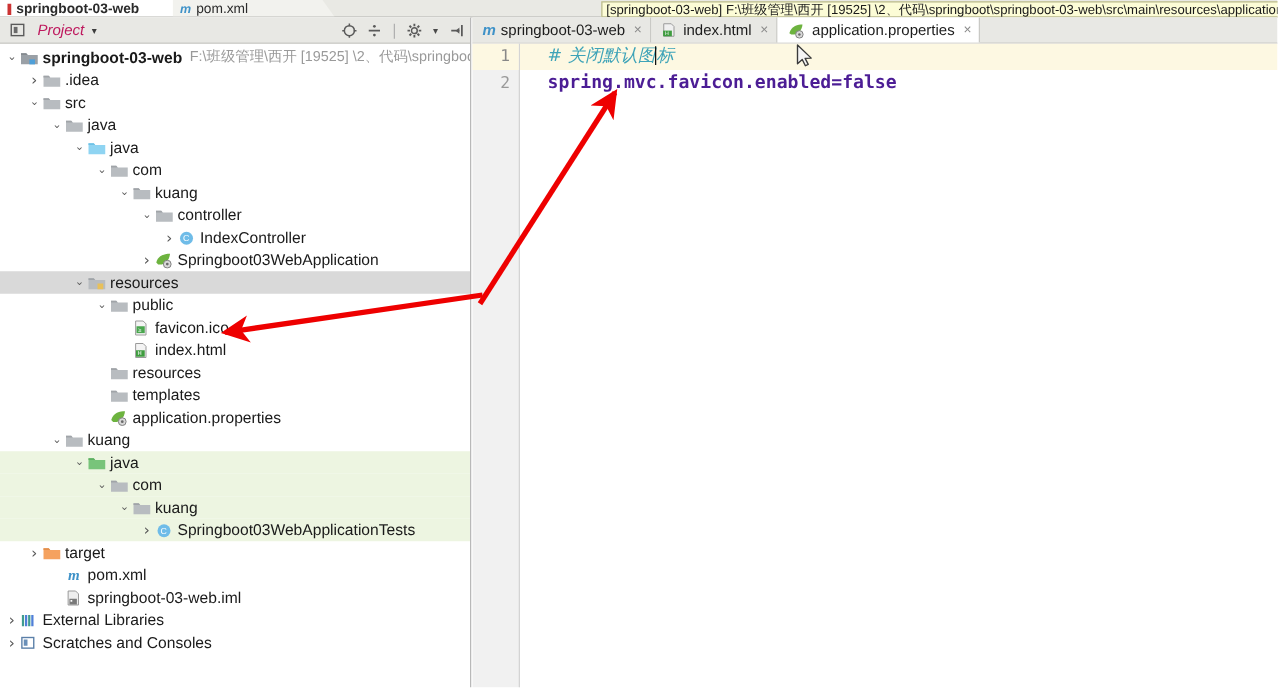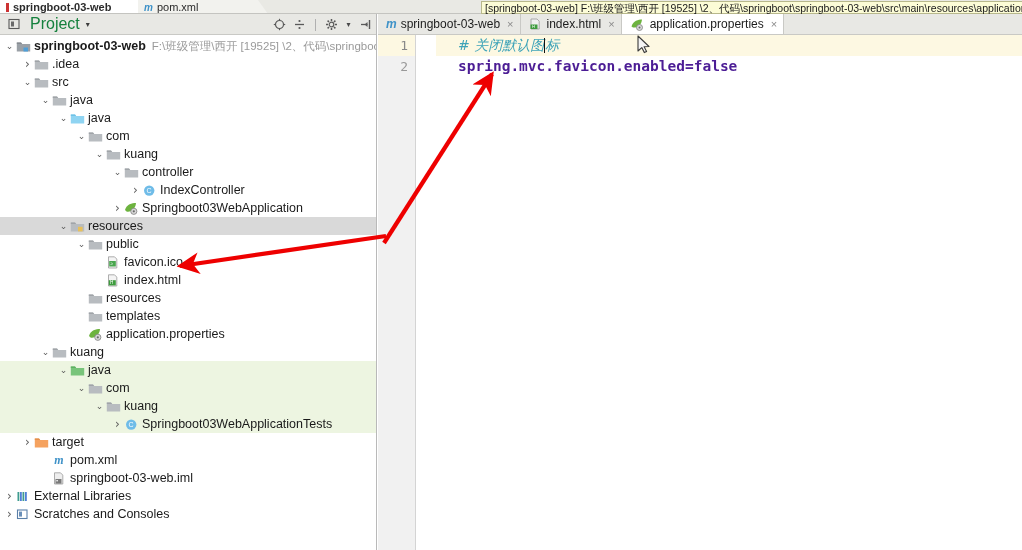--- a/index.html
+++ b/index.html
@@ -52,21 +52,21 @@
     border-right: 1px solid #b9b9b9;
   }
   .panel-header {
     position: relative;
     height: 21px;
     background: #e8e8e4;
     border-bottom: 1px solid #c9c9c5;
     display: flex; align-items: center;
     padding-left: 6px;
   }
-  .panel-header .ptitle { font-size: 16px; color: #15803d; margin-left: 5px; }
+  .panel-header .ptitle { font-size: 12px; color: #be185d; margin-left: 5px; font-style: italic; }
   .panel-header .caret { margin-left: 6px; font-size: 8px; color: #3c3c3c; }
   .hdr-tools { position: absolute; right: 4px; top: 0; height: 21px; display: flex; align-items: center; gap: 7px; }
   .hdr-tools .ti { width: 13px; height: 13px; display: inline-flex; align-items: center; justify-content: center; }
   .divider-v { width: 1px; height: 12px; background: #b0b0b0; margin: 0 2px; }
 
   .tree { position: relative; padding-top: 2px; overflow: hidden; height: 514px; }
   .row {
     position: relative;
     height: 18px; line-height: 18px;
     display: flex; align-items: center;
@@ -115,21 +115,21 @@
     border-right: 1px solid #d4d4d4;
     position: relative;
   }
   .gline {
     height: 21px; line-height: 21px;
     text-align: right; padding-right: 7px;
     font-family: "DejaVu Sans Mono", monospace;
     font-size: 13px; color: #999999;
   }
   .gline.cur { background: #fdf8e2; color: #888888; }
-  .codecol { flex: 1; position: relative; padding-left: 20px; }
+  .codecol { flex: 1; position: relative; }
   .cline {
     height: 21px; line-height: 21px;
     padding-left: 22px;
     font-family: "DejaVu Sans Mono", monospace;
     font-size: 14.5px;
     white-space: pre;
   }
   .cline.cur { background: #fdf8e2; }
   .cm { color: #3ea3b8; font-style: italic; font-family: "DejaVu Sans", sans-serif; font-size: 14px;}
   .prop { color: #4c1d95; font-weight: bold; margin-top: 21px; }

